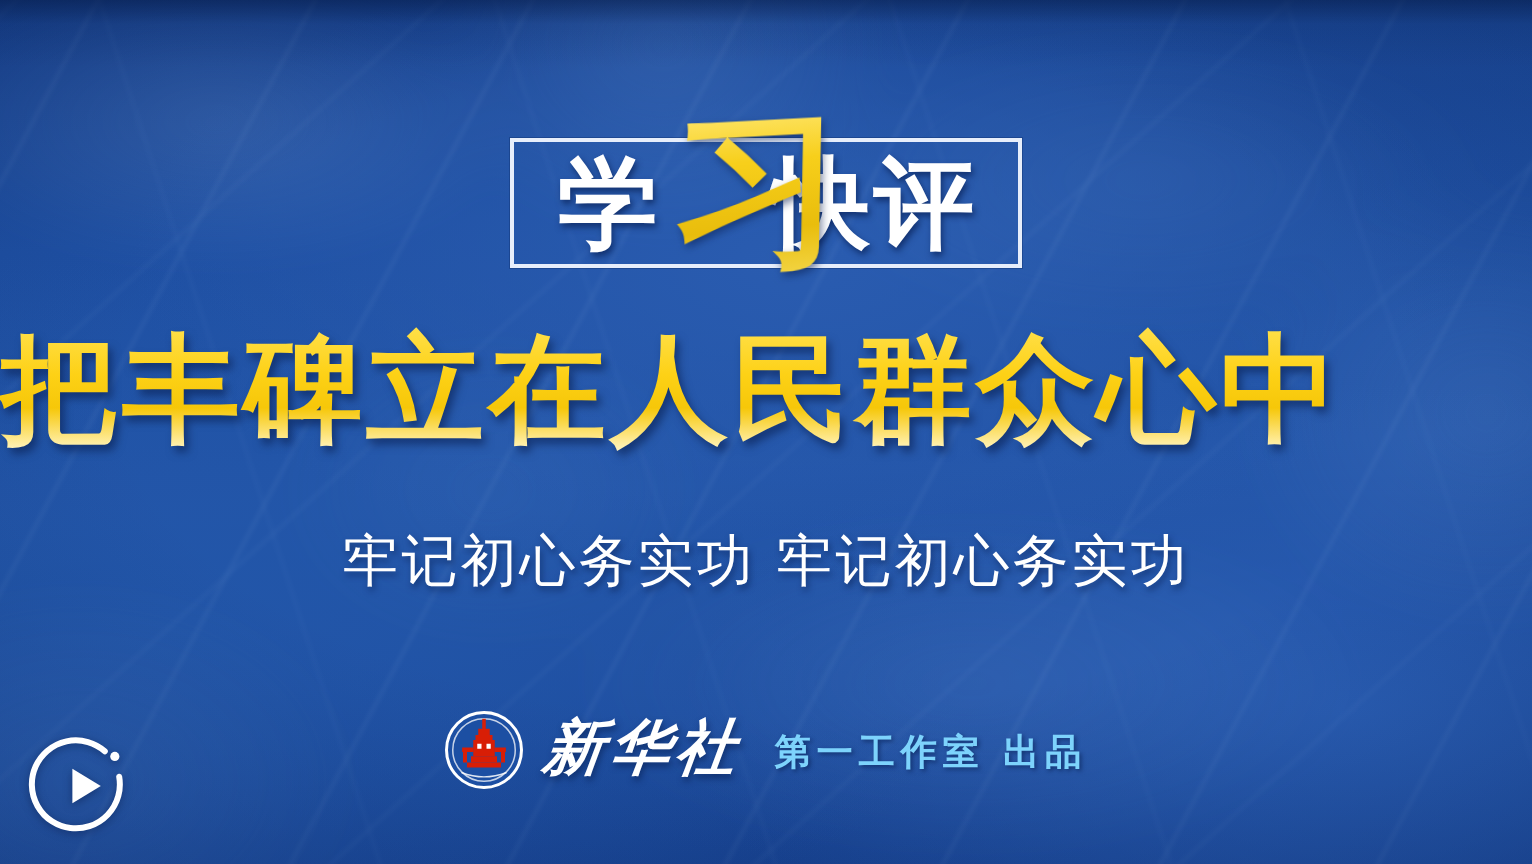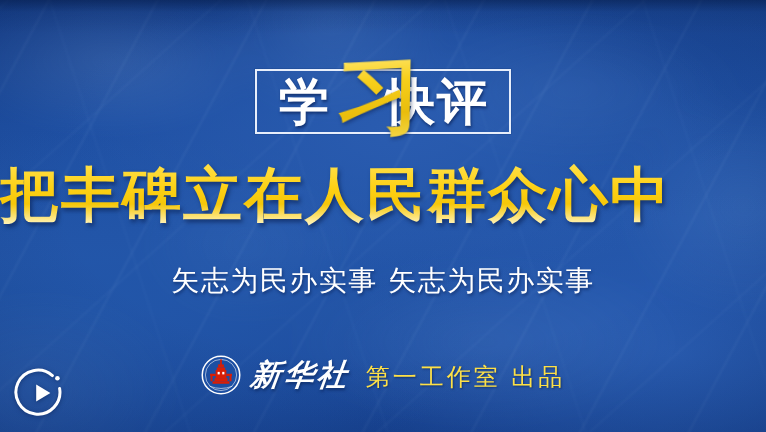--- a/index.html
+++ b/index.html
@@ -158,25 +158,25 @@
     font-size:30px;
     line-height:1;
     letter-spacing:3px;
     color:#ffffff;
     text-shadow:1px 2px 3px rgba(7,28,76,.6);
     transform:skewX(-7deg);
     white-space:nowrap;
   }
   .studio-name {
     font-family:"DejaVu Serif", "Liberation Serif", serif;
-    font-weight:normal;
-    font-size:24px;
+    font-weight:bold;
+    font-size:18px;
     line-height:1;
     letter-spacing:3px;
-    color:#fde047;
+    color:#7dd3fc;
     text-shadow:1px 1px 2px rgba(7,28,76,.6);
     white-space:nowrap;
     margin-left:6px;
     margin-top:4px;
   }
 
   
   #play-button {
     position:absolute;
     left:14px; top:366px;
@@ -202,21 +202,21 @@
       <span class="badge-char">学</span>
       <span class="badge-gap"></span>
       <span class="badge-char">快</span>
       <span class="badge-char">评</span>
     </div>
     <span class="badge-char accent">习</span>
   </div>
 
   <div id="headline">把丰碑立在人民群众心中</div>
 
-  <div id="subtitle">矢志为民办实事  矢志为民办实事</div>
+  <div id="subtitle">牢记初心务实功  牢记初心务实功</div>
 
   <div id="attribution">
 
     <svg class="xinhua-emblem" viewBox="0 0 64 64">
       <circle cx="32" cy="32" r="30" fill="#1c4fa3" stroke="#ffffff" stroke-width="2.4"></circle>
       <circle cx="32" cy="32" r="25" fill="none" stroke="#ffffff" stroke-width="1.2" opacity=".75"></circle>
 
       <rect x="30.6" y="7" width="2.8" height="9" fill="#d81e06"></rect>
       <rect x="27.4" y="15" width="9.2" height="5" fill="#d81e06"></rect>
       <rect x="25.2" y="20" width="13.6" height="4" fill="#d81e06"></rect>

